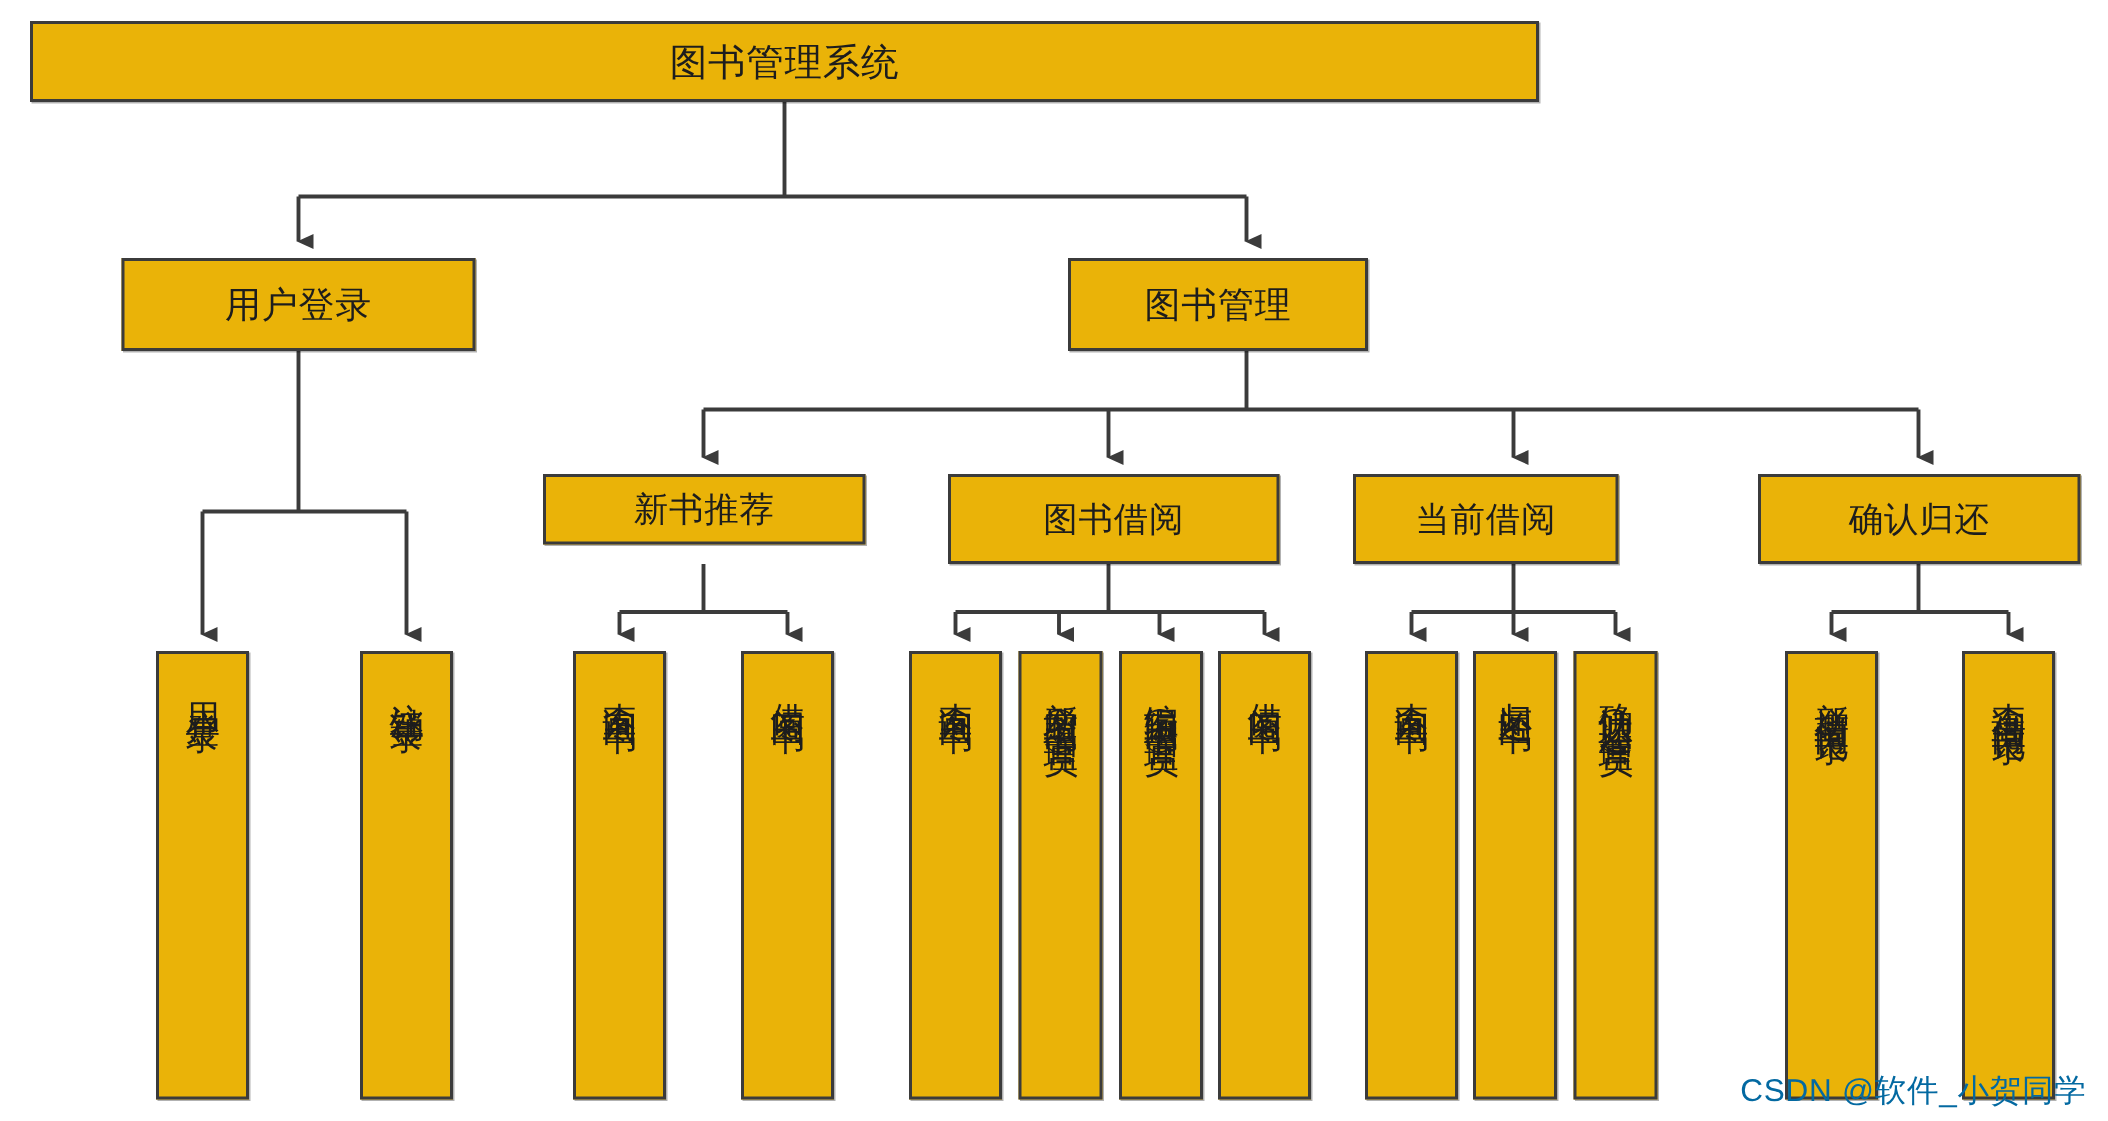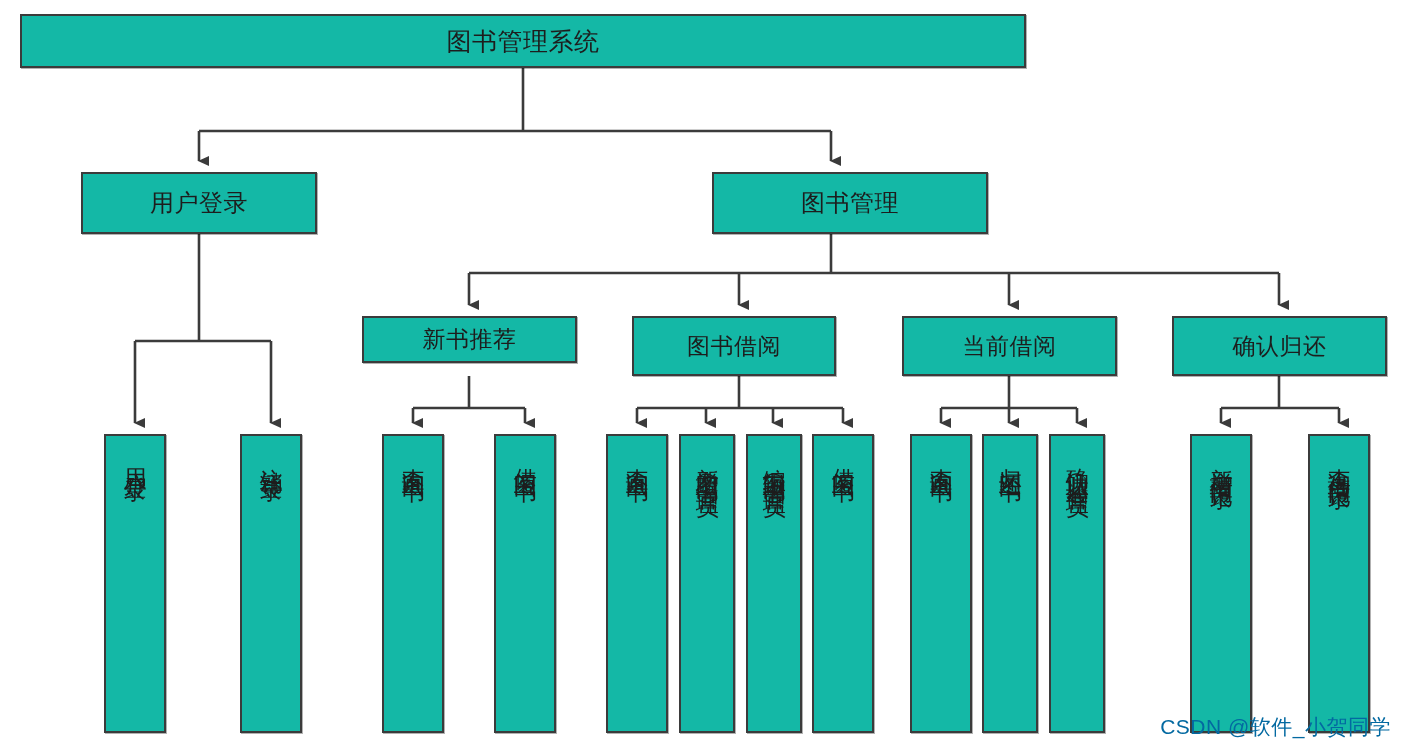--- a/index.html
+++ b/index.html
@@ -17,21 +17,21 @@
   }
   svg.wires {
     position: absolute;
     left: 0; top: 0;
     width: 1405px; height: 747px;
     pointer-events: none;
   }
   .node {
     position: absolute;
     border: 2.5px solid #3b3b3b;
-    background: #14b8a6;
+    background: #eab308;
     display: flex;
     align-items: center;
     justify-content: center;
     color: #1d1d1d;
     box-shadow: 1px 1px 0 rgba(0,0,0,0.30);
   }
   .node-label {
     white-space: nowrap;
     letter-spacing: 0.5px;
   }
@@ -120,33 +120,33 @@
   </svg>
 
   <div class="node root" style="left:20px; top:14px; width:1006px; height:54px;">
     <span class="node-label">图书管理系统</span>
   </div>
 
   <div class="node lvl2" style="left:81px; top:172px; width:236px; height:62px;">
     <span class="node-label">用户登录</span>
   </div>
 
-  <div class="node lvl2" style="left:712px; top:172px; width:276px; height:62px;">
+  <div class="node lvl2" style="left:712px; top:172px; width:200px; height:62px;">
     <span class="node-label">图书管理</span>
   </div>
 
   <div class="node lvl3" style="left:362px; top:316px; width:215px; height:47px;">
     <span class="node-label">新书推荐</span>
   </div>
 
-  <div class="node lvl3" style="left:632px; top:316px; width:204px; height:60px;">
+  <div class="node lvl3" style="left:632px; top:316px; width:221px; height:60px;">
     <span class="node-label">图书借阅</span>
   </div>
 
-  <div class="node lvl3" style="left:902px; top:316px; width:215px; height:60px;">
+  <div class="node lvl3" style="left:902px; top:316px; width:177px; height:60px;">
     <span class="node-label">当前借阅</span>
   </div>
 
   <div class="node lvl3" style="left:1172px; top:316px; width:215px; height:60px;">
     <span class="node-label">确认归还</span>
   </div>
 
   <div class="node leaf" style="left:104px; top:434px; width:62px; height:299px;">
     <span class="node-label">用户登录</span>
   </div>

